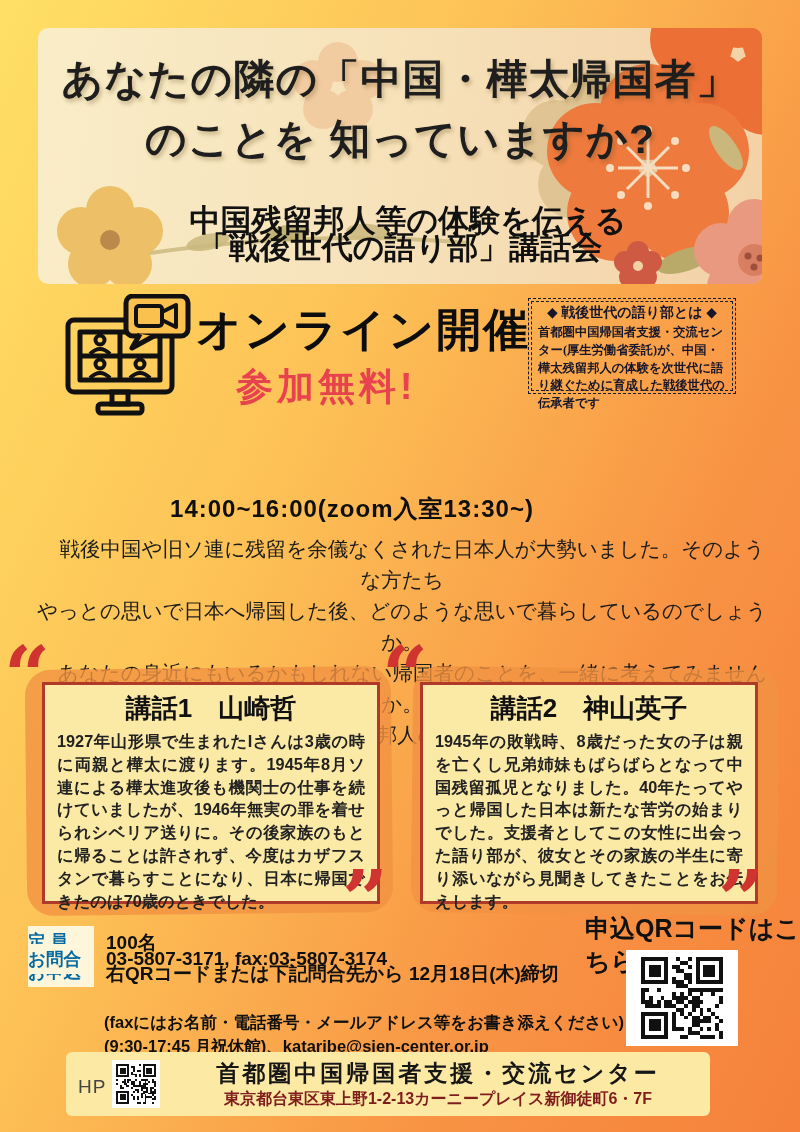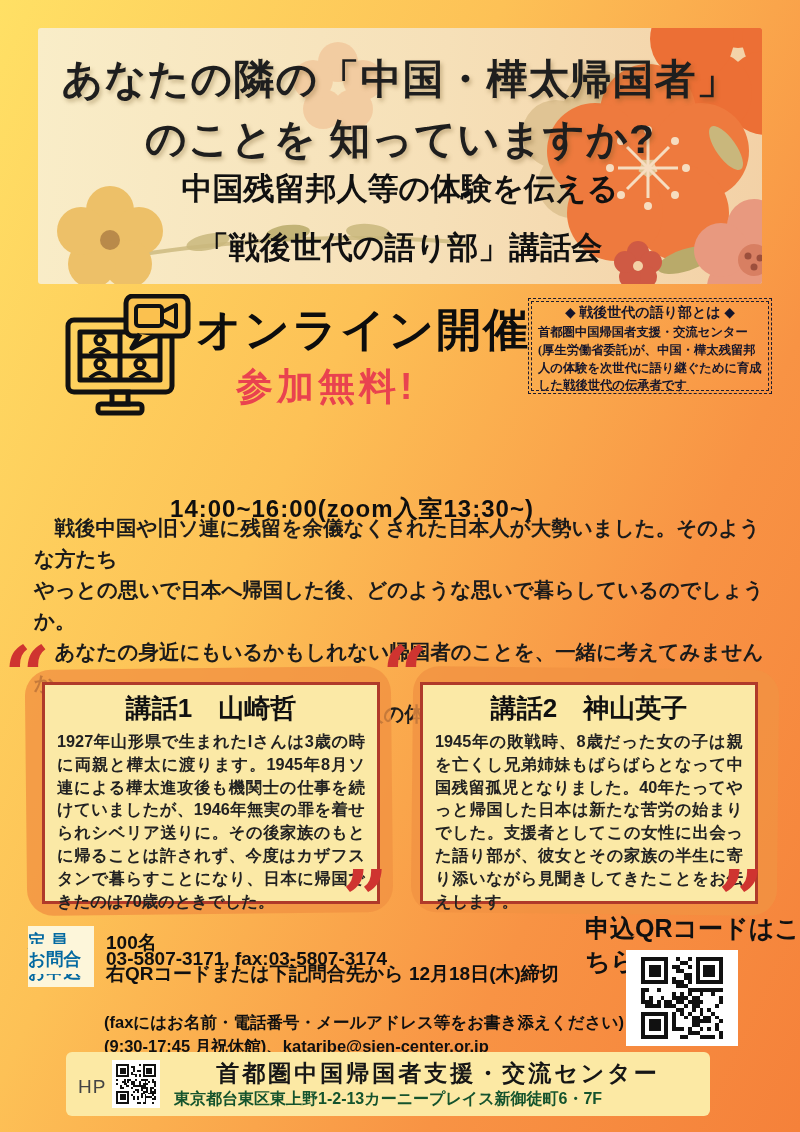--- a/index.html
+++ b/index.html
@@ -3,51 +3,51 @@
 <meta charset="utf-8">
 <style>
   html,body{margin:0;padding:0;}
   .page{
     position:relative;width:800px;height:1132px;overflow:hidden;
     background:linear-gradient(115deg,#ffe065 0%,#fdc156 38%,#f89344 72%,#f5813a 100%);
     font-family:"Liberation Sans","DejaVu Sans",sans-serif;color:#1c1c1c;
   }
   
   .hero{
-    position:absolute;left:38px;top:28px;width:724px;height:256px;border-radius:3px;
+    position:absolute;left:38px;top:28px;width:724px;height:256px;border-radius:10px;
     background:linear-gradient(95deg,#f9edc8 0%,#f6e0b8 55%,#f3d1a6 100%);
     overflow:hidden;
   }
   .hero svg.flowers{position:absolute;left:0;top:0;width:724px;height:256px;}
   .hero .txt{position:absolute;left:0;width:724px;text-align:center;z-index:2;}
   .t1{font-size:41px;font-weight:700;letter-spacing:1px;color:#1e1e1e;
       text-shadow:2px 3px 4px rgba(110,80,30,.35);}
   .t1a{top:24px;} .t1b{top:84px;}
   .t2{font-family:"Liberation Serif","DejaVu Serif",serif;font-size:31px;font-weight:900;color:#111;}
-  .t2a{top:140px;} .t2b{top:199px;}
+  .t2a{top:172px;padding-left:8px;} .t2b{top:199px;}
   
   .event-icon{position:absolute;left:56px;top:294px;width:140px;height:130px;}
   .online{position:absolute;left:196px;top:300px;font-size:45px;font-weight:900;letter-spacing:2px;color:#0d0d0d;}
   .fee{position:absolute;left:236px;top:362px;font-size:37px;font-weight:900;letter-spacing:4px;color:#e9424f;}
   .infobox{
-    position:absolute;left:528px;top:298px;width:244px;height:96px;box-sizing:border-box;
+    position:absolute;left:528px;top:298px;width:208px;height:96px;box-sizing:border-box;
     border:1px dashed #1b1b2f;outline:1px dashed #1b1b2f;outline-offset:-4px;
     padding:5px 9px;font-family:"Liberation Serif","DejaVu Serif",serif;color:#15152b;
   }
   .infobox .ib-title{font-size:14px;font-weight:900;text-align:center;margin-bottom:2px;}
   .infobox .ib-body{font-size:12.3px;font-weight:700;line-height:1.45;}
   
   .date{position:absolute;left:0;top:428px;width:800px;text-align:center;
     font-size:54px;font-weight:900;letter-spacing:1px;color:#0b0b0b;
     text-shadow:3px 0 0 rgba(235,60,130,.28),-3px 0 0 rgba(60,200,235,.25);}
   .time{position:absolute;left:0;top:493px;width:704px;text-align:center;
     font-size:24px;font-weight:800;color:#0f0f0f;letter-spacing:1px;}
   
-  .intro{position:absolute;left:34px;top:512px;width:736px;font-size:20.5px;
-    line-height:31px;font-weight:700;color:#1b1b1b;}
+  .intro{position:absolute;left:34px;top:533px;width:736px;font-size:20.5px;
+    line-height:31px;font-weight:400;color:#1b1b1b;text-align:center;}
   
   .stroke{position:absolute;background:rgba(241,146,66,.8);border-radius:26px;}
   .strokeA{left:26px;top:668px;width:366px;height:246px;transform:rotate(-.6deg);}
   .strokeB{left:412px;top:668px;width:366px;height:246px;transform:rotate(.6deg);}
   .talk{
     position:absolute;top:682px;width:338px;height:222px;box-sizing:border-box;
     background:#fbe9a6;border:3px solid #b03a2a;padding:5px 12px 6px;
   }
   .talk1{left:42px;} .talk2{left:420px;}
   .talk-title{font-size:26px;font-weight:800;text-align:center;color:#111;margin:1px 0 4px;}
@@ -71,22 +71,22 @@
   .qr-signup{left:626px;top:950px;width:112px;height:96px;}
   .qr-signup .qr-inner{width:82px;height:82px;}
   
   .footer-bar{position:absolute;left:66px;top:1052px;width:644px;height:64px;
     background:#fce9a4;border-radius:6px;}
   .hp{position:absolute;left:12px;top:24px;font-size:19px;color:#444;letter-spacing:1px;text-align:center;}
   .qr-hp{left:46px;top:8px;width:48px;height:48px;}
   .qr-hp .qr-inner{width:40px;height:40px;}
   .org{position:absolute;left:108px;top:6px;width:528px;text-align:center;
     font-size:23px;font-weight:700;letter-spacing:3px;color:#161616;}
-  .addr{position:absolute;left:108px;top:37px;width:528px;
-    font-size:16px;font-weight:600;color:#14532d;}
+  .addr{position:absolute;left:108px;top:37px;width:528px;text-align:center;
+    font-size:16px;font-weight:600;color:#7f1d1d;}
 </style>
 </head>
 <body>
 
 <div class="page">
 
   <div class="hero">
     <svg class="flowers" viewBox="0 0 724 256" aria-hidden="true">
 
       <path d="M80 230 Q 260 200 430 215" stroke="#c9b77c" stroke-width="4" fill="none" opacity=".8"></path>

